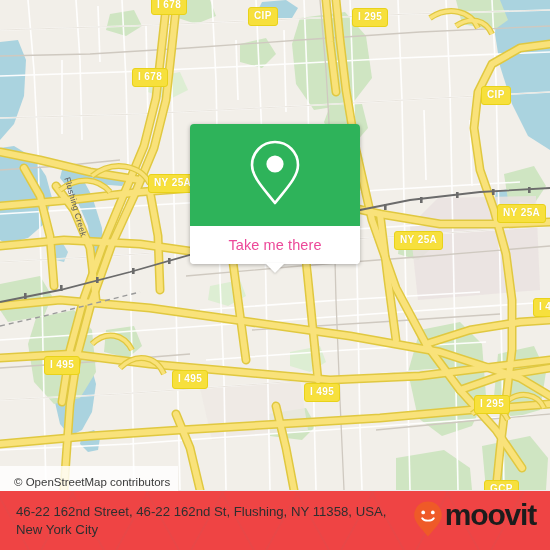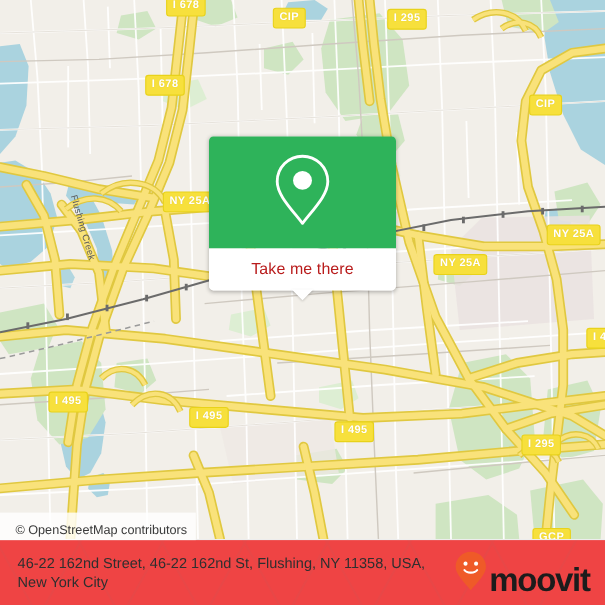--- a/index.html
+++ b/index.html
@@ -86,21 +86,21 @@
     height: 38px;
     background: #ffffff;
     border-radius: 0 0 4px 4px;
     display: flex;
     align-items: center;
     justify-content: center;
   }
   .popup-foot-label {
     font-family: "Liberation Sans", sans-serif;
     font-size: 14.5px;
-    color: #b91c1c;
+    color: #ec4899;
     letter-spacing: .1px;
   }
   .popup-tail {
     position: absolute;
     left: 50%;
     bottom: -9px;
     margin-left: -10px;
     width: 0; height: 0;
     border-left: 10px solid transparent;
     border-right: 10px solid transparent;
@@ -155,21 +155,21 @@
   }
   .footer-address {
     font-family: "Liberation Sans", sans-serif;
     font-size: 13.2px;
     line-height: 18px;
     color: #2f2f2f;
     max-width: 390px;
   }
   .brand {
     display: flex;
-    align-items: flex-end;
+    align-items: flex-start;
     gap: 2px;
     flex: none;
   }
   .brand-name {
     font-family: "Liberation Sans", sans-serif;
     font-size: 30px;
     font-weight: bold;
     color: #1c1c1c;
     letter-spacing: -1.2px;
     line-height: 30px;

